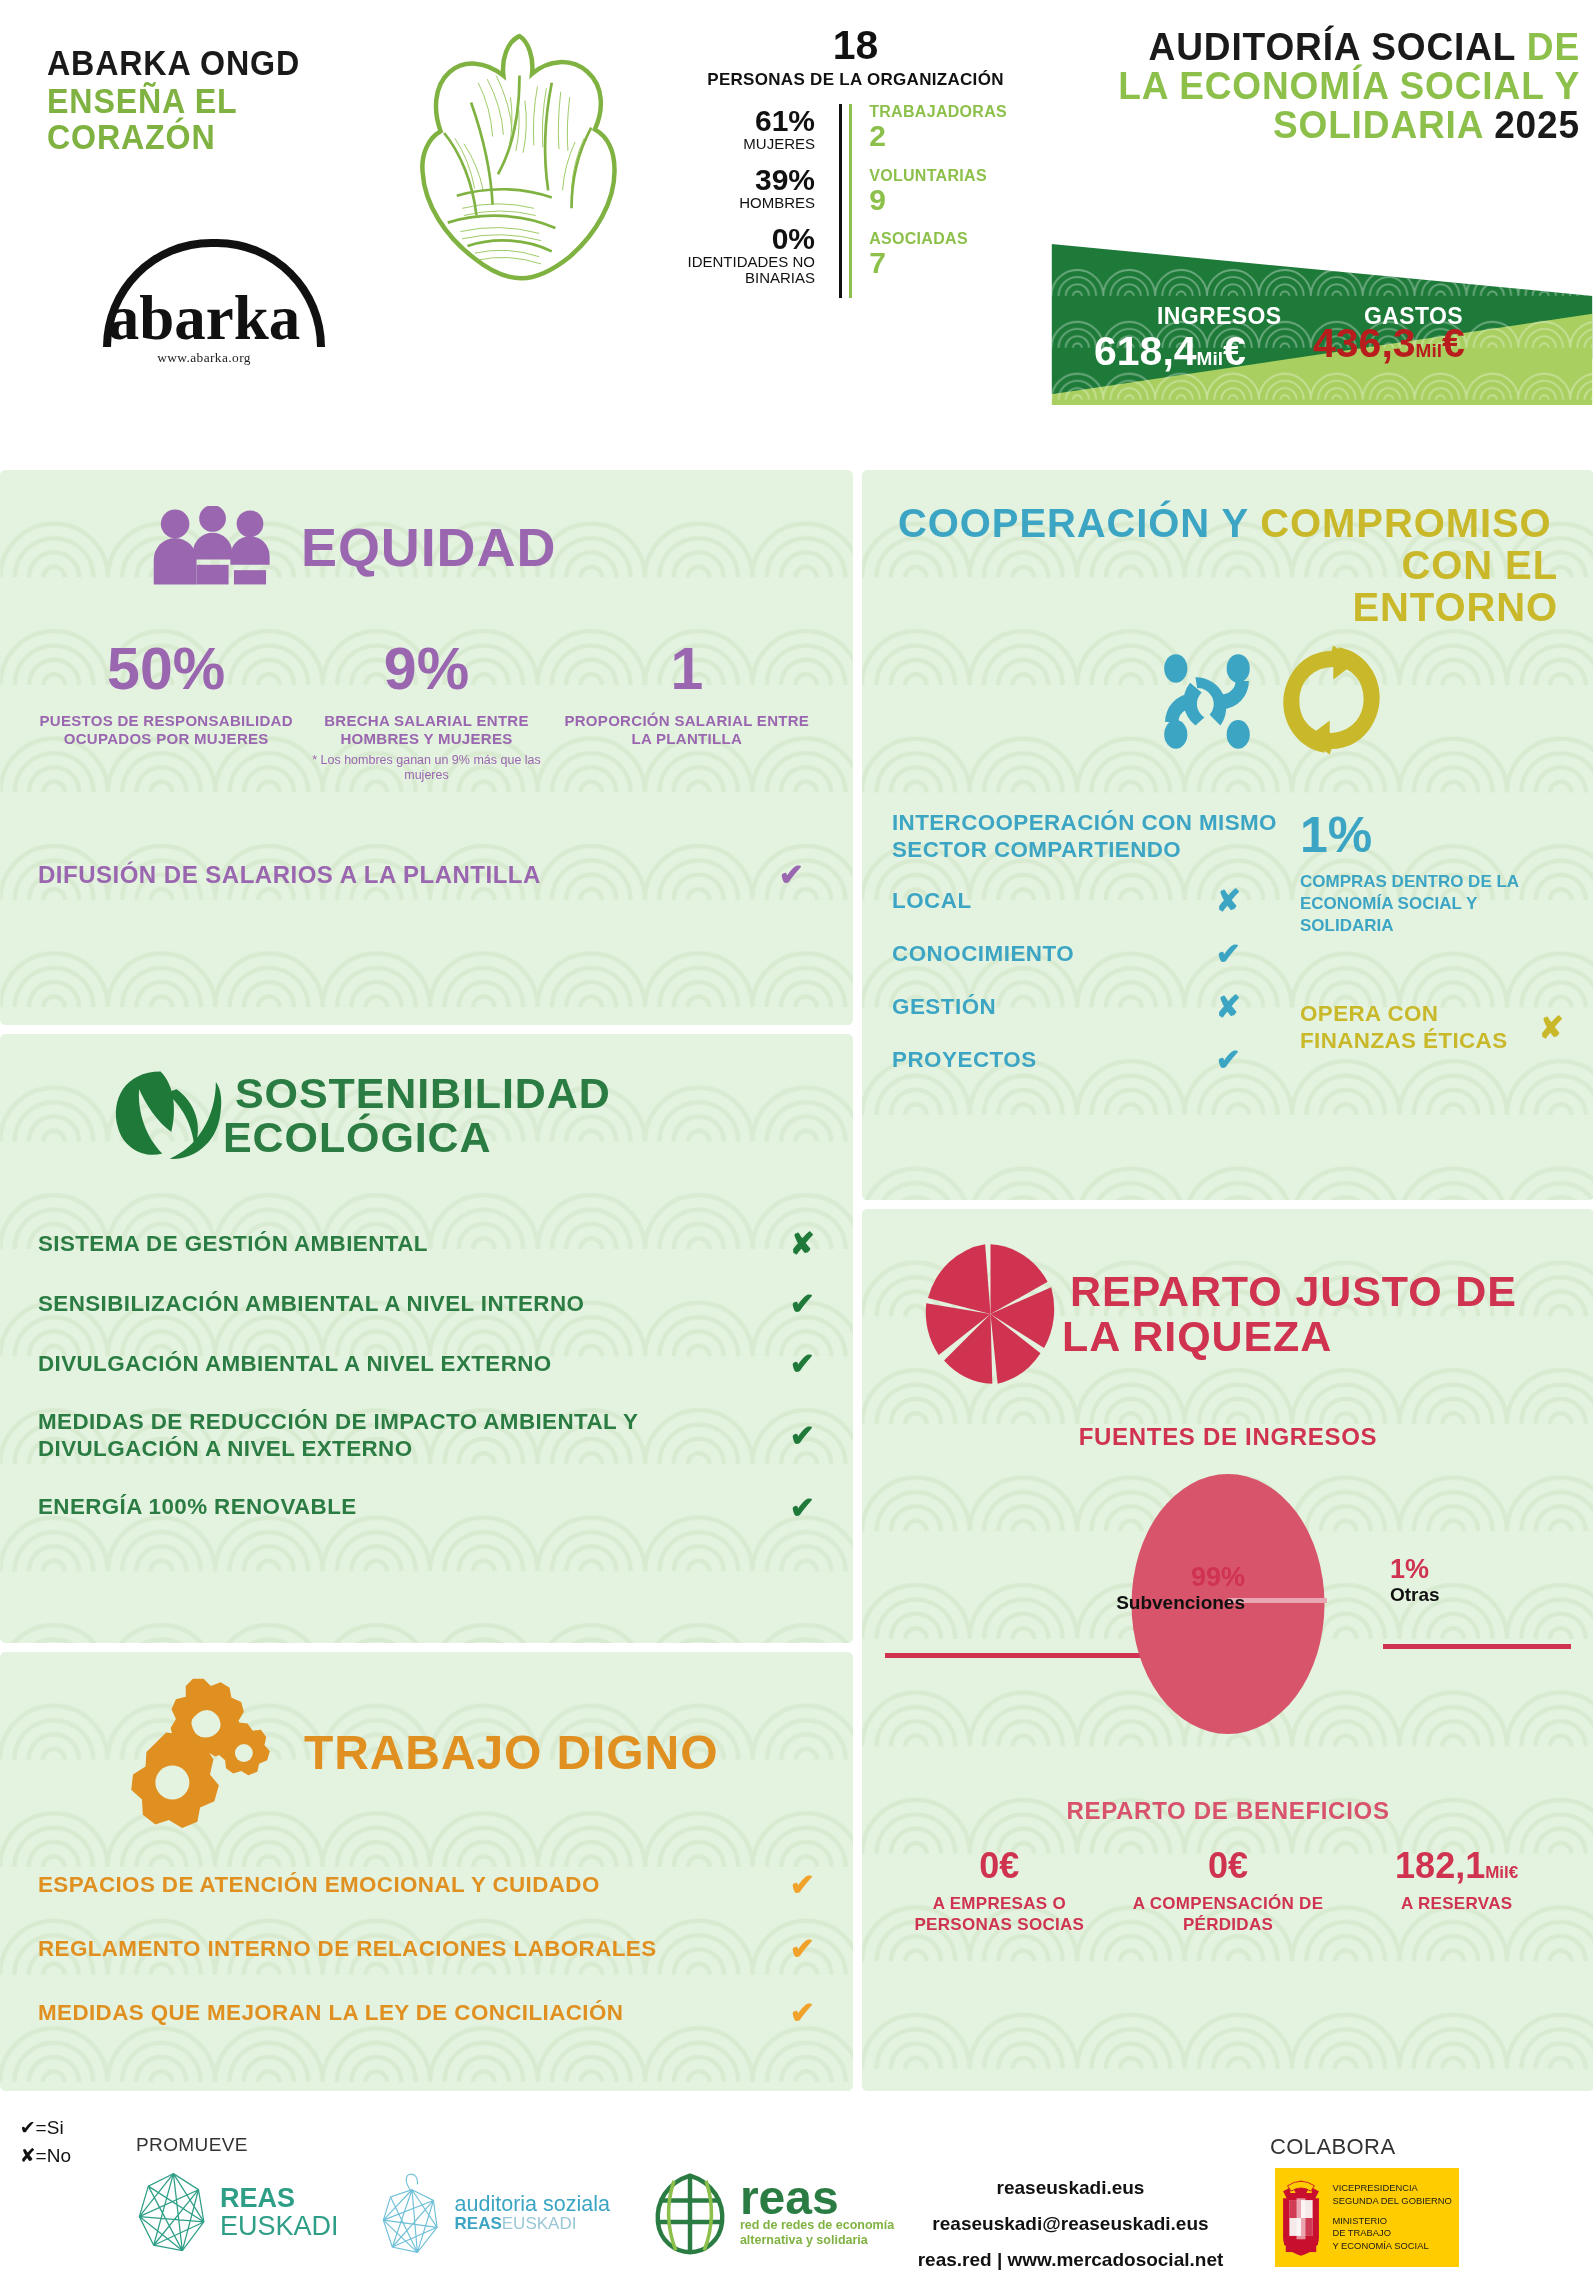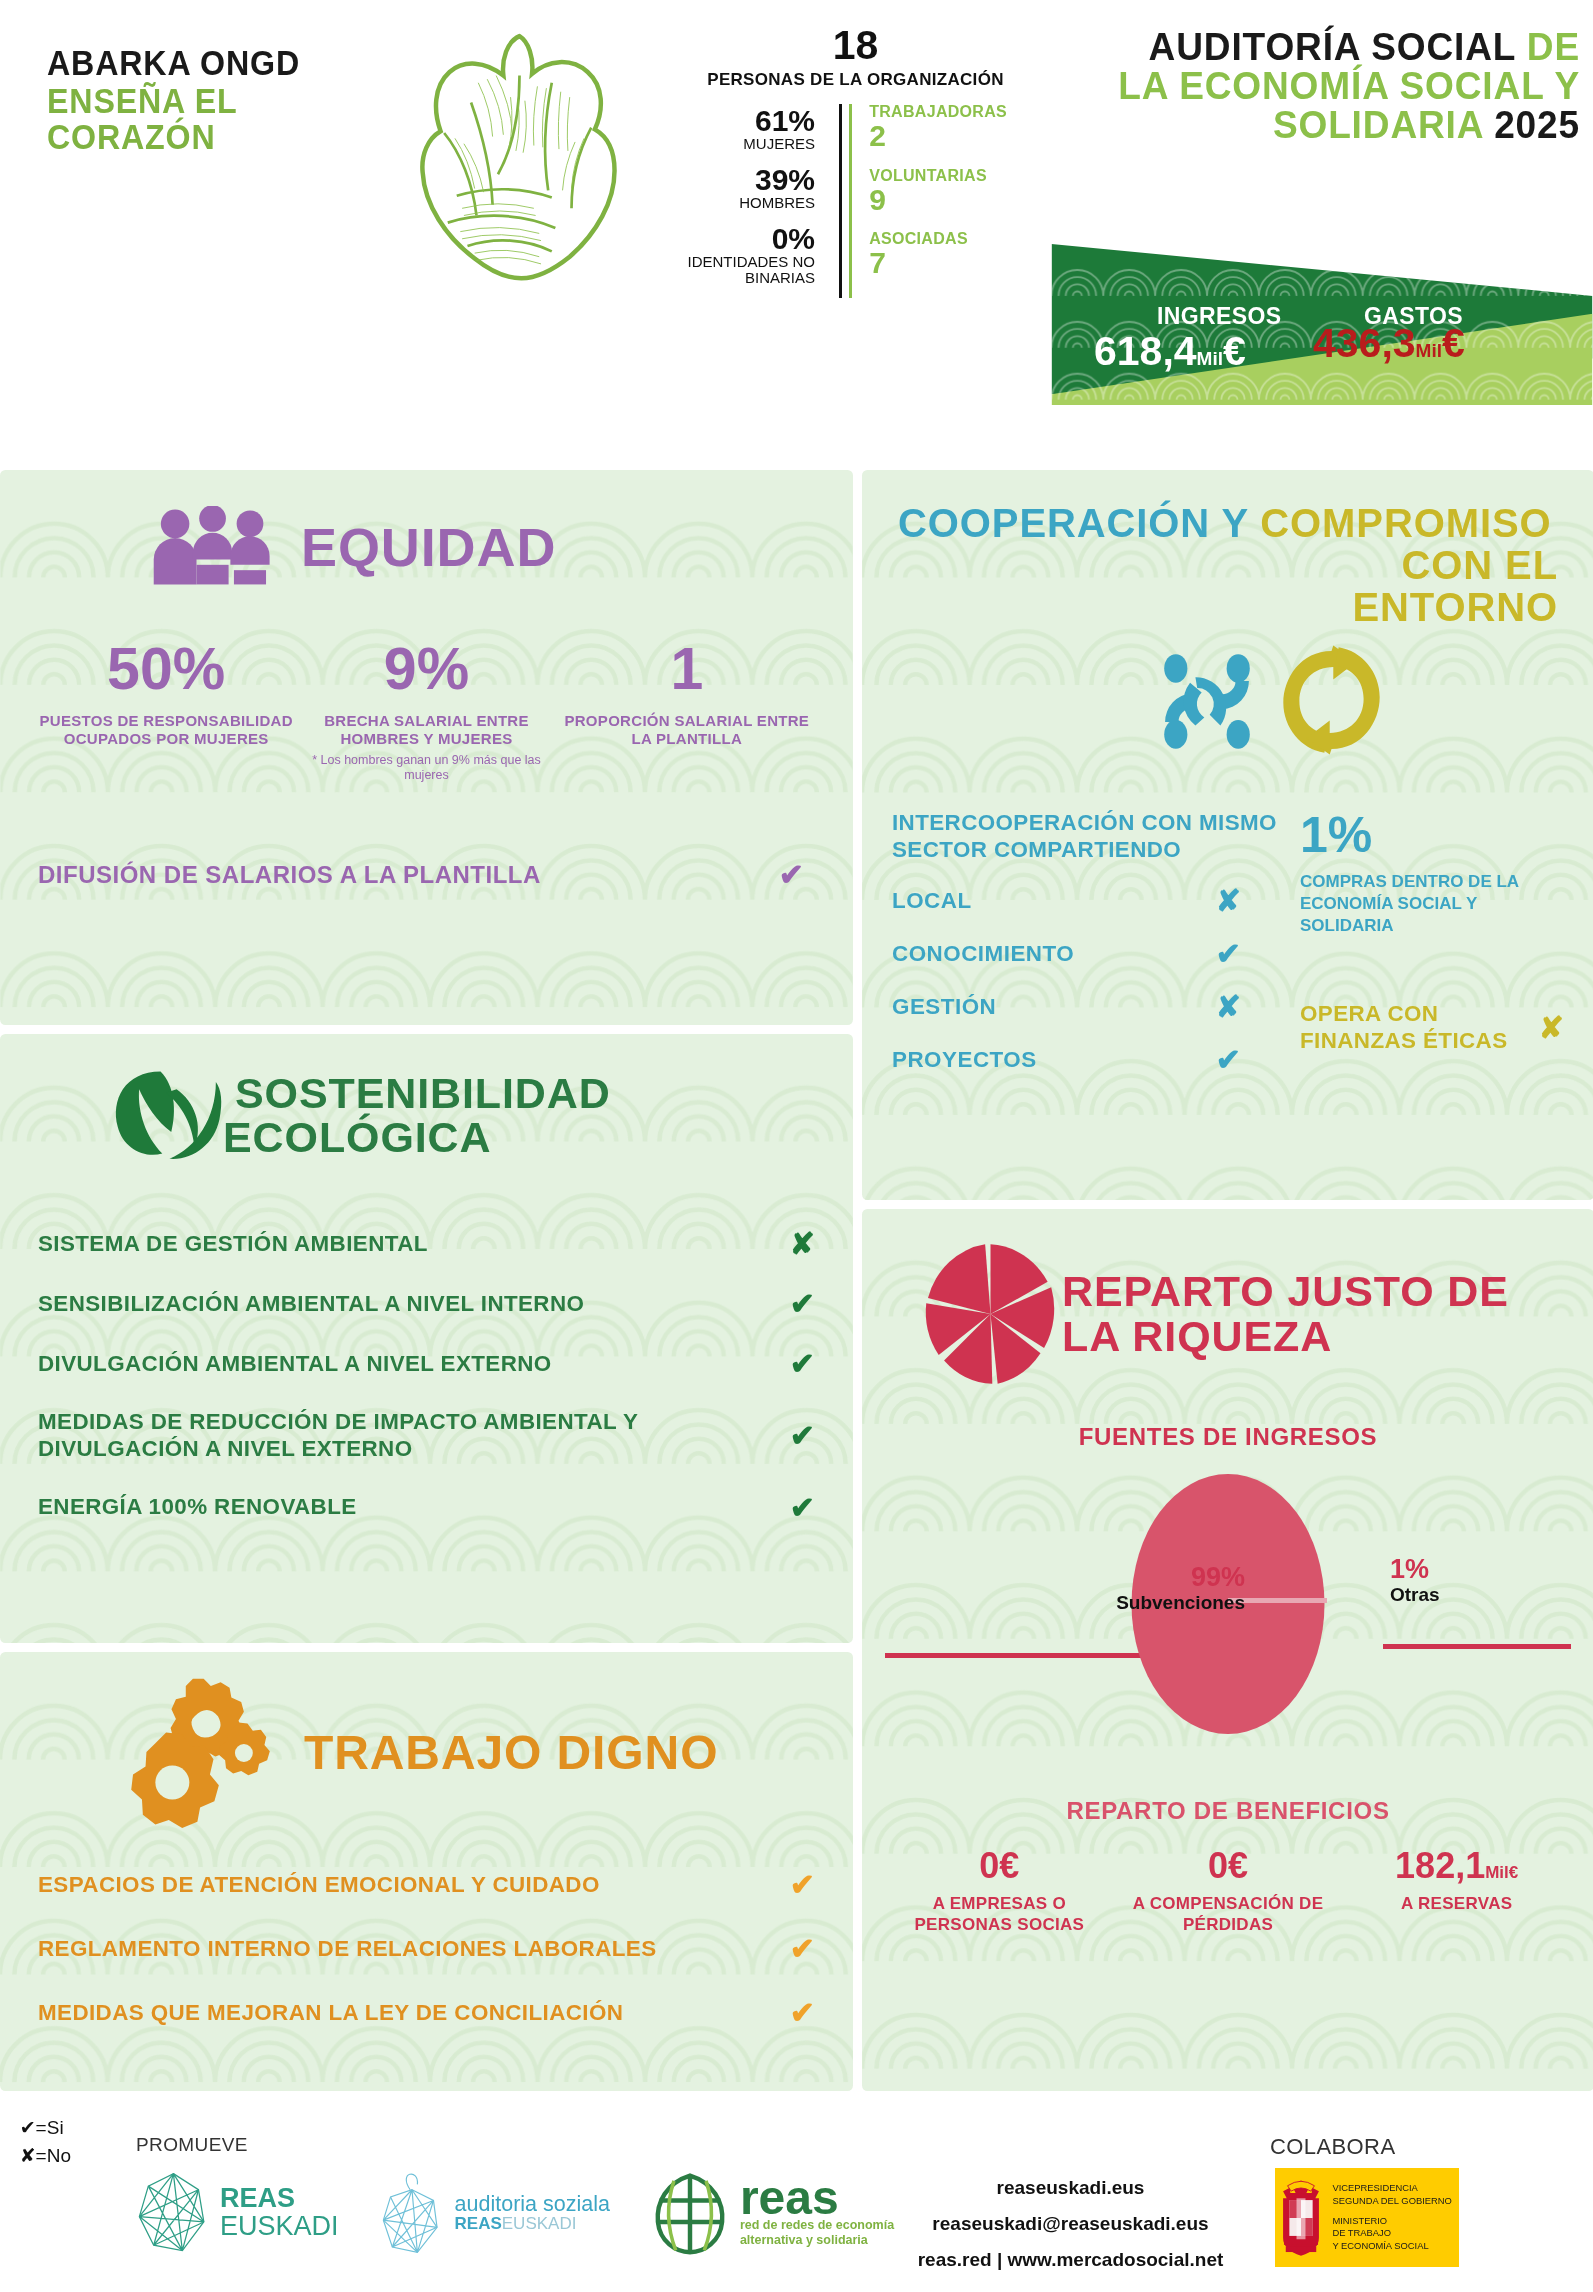--- a/index.html
+++ b/index.html
@@ -201,20 +201,25 @@
 <div class="page">
 
   <div class="header">
 
     <div class="brand">
       <div class="brand-line1">ABARKA ONGD</div>
       <div class="brand-line2">ENSEÑA EL</div>
       <div class="brand-line3">CORAZÓN</div>
     </div>
 
+    <div class="abarka-logo">
+      <div class="abarka-arc"></div>
+      <div class="abarka-word">abarka</div>
+      <div class="abarka-url">www.abarka.org</div>
+    </div>
 
     <div class="heart-ill">
       <svg width="269" height="269" viewBox="0 0 300 300">
         <g fill="none" stroke="#7fb241" stroke-width="3">
           <path d="M150 18 c-14 6 -20 26 -18 44 c-20 -16 -44 -18 -60 -4 c-18 16 -18 44 -10 66
                    c-14 8 -22 26 -20 46 c2 36 26 72 58 96 c20 16 38 22 52 22 c16 0 34 -8 54 -24
                    c30 -26 50 -62 50 -96 c0 -22 -8 -38 -22 -46 c10 -22 10 -48 -8 -64
                    c-18 -16 -44 -14 -62 2 c2 -18 -4 -36 -14 -42 z" stroke-width="5"></path>
           <path d="M150 62 c0 40 -6 78 -24 110"></path>
           <path d="M186 70 c-8 40 -10 80 -4 120"></path>
@@ -533,21 +538,21 @@
           <g fill="#cf3350">
             <path d="M80 84 L80 6 A78 84 0 0 1 144 48 Z"></path>
             <path d="M80 84 L148 54 A78 84 0 0 1 140 122 Z"></path>
             <path d="M80 84 L136 128 A78 84 0 0 1 88 162 Z"></path>
             <path d="M80 84 L82 162 A78 84 0 0 1 28 136 Z"></path>
             <path d="M80 84 L22 130 A78 84 0 0 1 8 72 Z"></path>
             <path d="M80 84 L10 66 A78 84 0 0 1 74 6 Z"></path>
           </g>
         </svg>
         <div>
-          <div class="sec-title rp-title" style="margin-left:0">REPARTO JUSTO DE</div>
+          <div class="sec-title rp-title" style="margin-left:8px">REPARTO JUSTO DE</div>
           <div class="sec-title rp-title" style="margin-left:0">LA RIQUEZA</div>
         </div>
       </div>
 
       <div class="rp-sub">FUENTES DE INGRESOS</div>
 
       <div class="pie-wrap">
         <div class="lead-l"></div>
         <div class="lead-r"></div>
         <div class="pie"></div>

